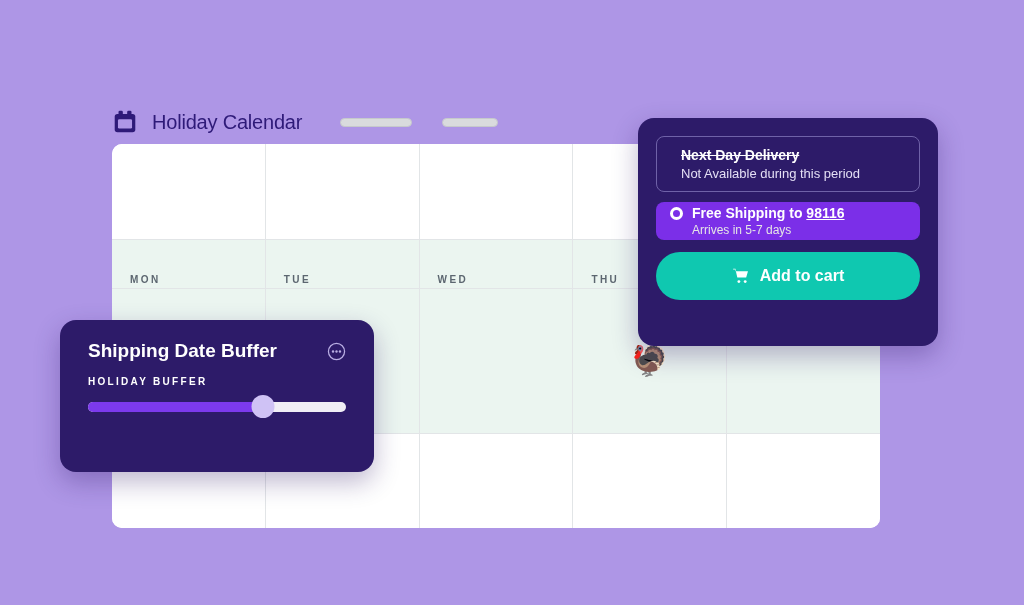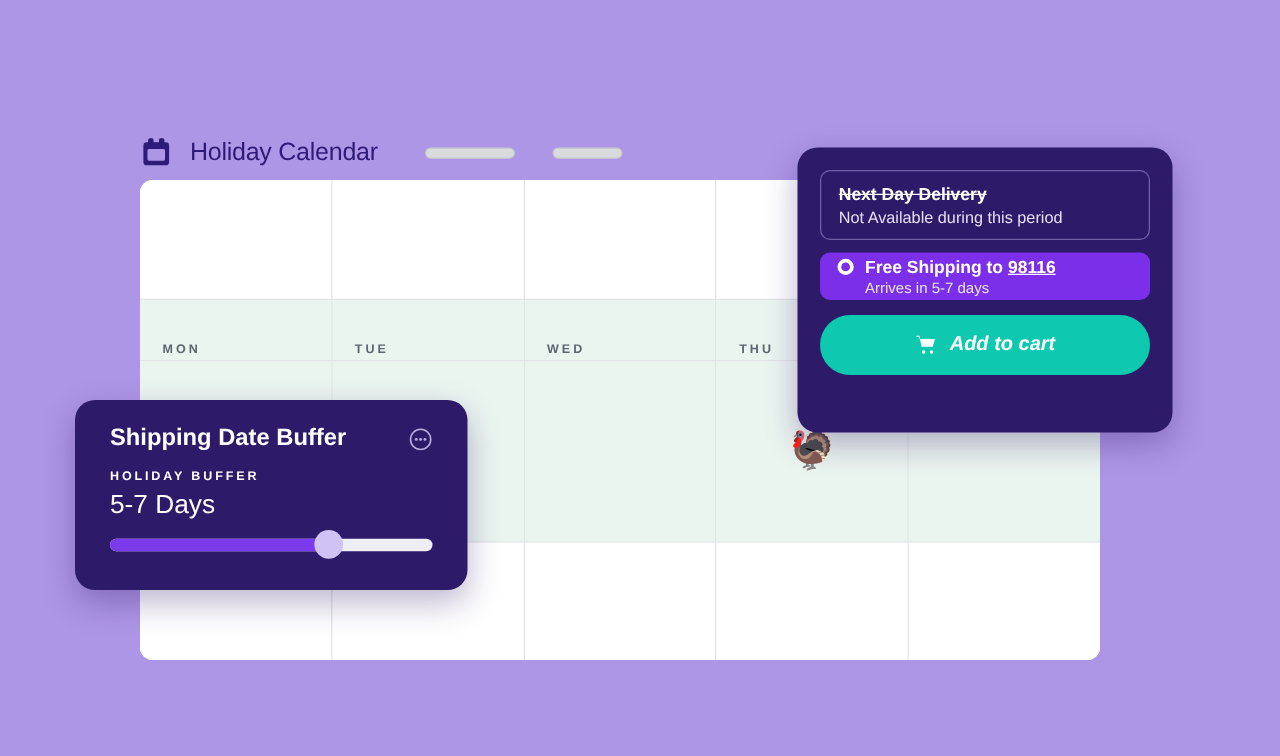--- a/index.html
+++ b/index.html
@@ -123,21 +123,21 @@
     border-radius: 16px;
     box-sizing: border-box;
     padding: 18px;
     box-shadow: 0 10px 26px rgba(40, 18, 95, 0.30);
   }
   .opt-disabled {
     box-sizing: border-box;
     height: 56px;
     border: 1px solid #6f62a8;
     border-radius: 8px;
-    padding: 8px 14px;
+    padding: 8px 24px;
     display: flex;
     flex-direction: column;
     justify-content: center;
     gap: 3px;
   }
   .opt-disabled-title {
     color: #ffffff;
     font-size: 14px;
     font-weight: bold;
     text-decoration: line-through;
@@ -194,21 +194,20 @@
     border-radius: 24px;
     color: #ffffff;
     font-size: 16px;
     font-weight: bold;
     font-family: "Liberation Sans", sans-serif;
     display: flex;
     align-items: center;
     justify-content: center;
     gap: 10px;
     cursor: pointer;
-    font-style: italic;
   }
   .cart-icon { width: 18px; height: 18px; display: block; }
 
   
   .buffer-card {
     position: absolute;
     left: 60px;
     top: 320px;
     width: 314px;
     height: 152px;
@@ -365,21 +364,20 @@
       <span>
         <svg class="more-icon" viewBox="0 0 24 24">
           <circle cx="12" cy="12" r="10.2" fill="none" stroke="#b9aee3" stroke-width="1.6"></circle>
           <circle cx="7.6" cy="12" r="1.5" fill="#b9aee3"></circle>
           <circle cx="12" cy="12" r="1.5" fill="#b9aee3"></circle>
           <circle cx="16.4" cy="12" r="1.5" fill="#b9aee3"></circle>
         </svg>
       </span>
     </div>
     <div class="buffer-label">HOLIDAY BUFFER</div>
-    <div class="buffer-value">5-7 Days</div>
     <div class="slider">
       <div class="slider-track"></div>
       <div class="slider-fill" id="slider-fill" style="width: 68%;"></div>
       <div class="slider-thumb" id="slider-thumb" style="left: 68%;"></div>
     </div>
   </div>
 
 </div>
 
 </body></html>

